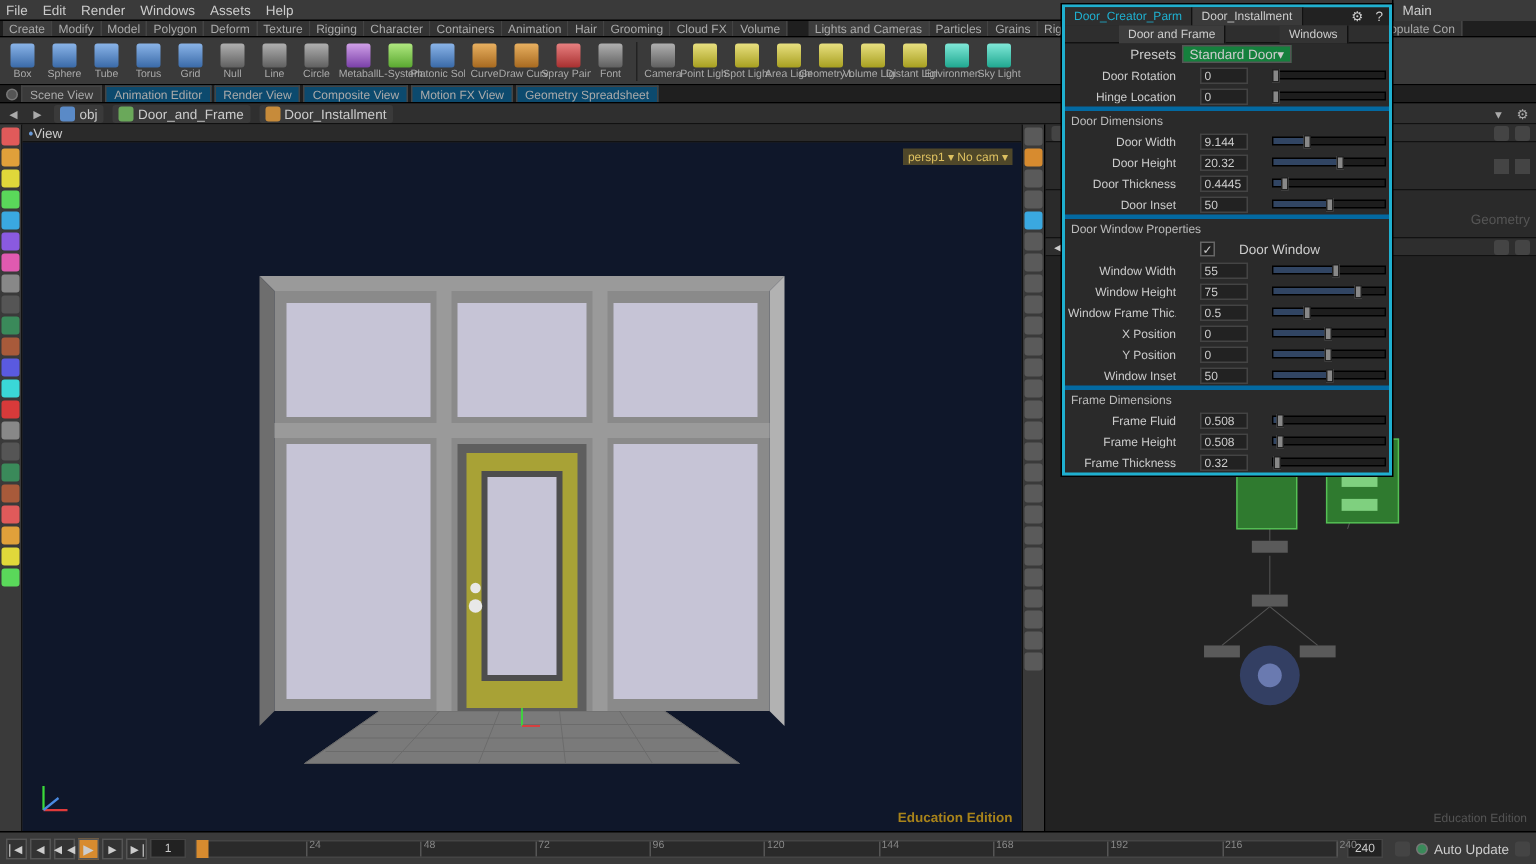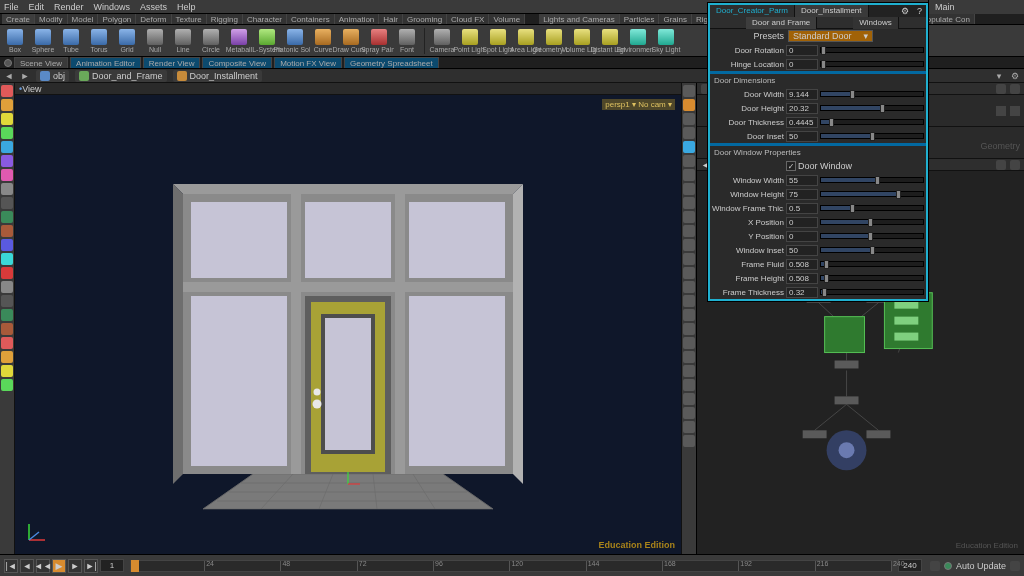--- a/index.html
+++ b/index.html
@@ -70,29 +70,29 @@
   .floatwin .titlebar .t{flex:1;font-size:9px;}
   .wb{width:12px;height:12px;display:flex;align-items:center;justify-content:center;font-size:9px;}
   .wb.min{background:#444;} .wb.max{background:#444;} .wb.close{background:#c0392b;}
   .ptabs{height:12px;background:#222;display:flex;align-items:center;gap:0;}
   .ptabs .pt{padding:0 6px;height:12px;line-height:12px;font-size:8px;background:#2e2e2e;border-right:1px solid #111;}
   .ptabs .pt.active{background:#3a3a3a;}
   .subt{height:12px;background:#2e2e2e;display:flex;align-items:center;gap:0;border-bottom:1px solid #111;}
   .subt .pt{padding:0 6px;height:12px;line-height:12px;font-size:8px;background:#333;border-right:1px solid #111;margin-left:36px;}
   .subt .pt.active{background:#3d3d3d;}
   .sect{padding:2px 4px;font-size:8px;color:#bbb;border-top:3px solid #0369a1;}
-  .prow{display:flex;align-items:center;height:14px;padding:0 2px;gap:2px;}
+  .prow{display:flex;align-items:center;height:14px;padding:0 2px;gap:16px;}
   .prow .plabel{width:72px;text-align:right;font-size:8px;color:#ccc;white-space:nowrap;overflow:hidden;}
   .prow .pval{width:32px;height:11px;background:#222;border:1px solid #444;padding:0 2px;line-height:10px;font-size:8px;}
   .prow .pslide{flex:1;height:6px;background:linear-gradient(#1d1d1d,#1d1d1d);border:1px solid #000;position:relative;}
   .prow .pslide .fill{position:absolute;left:0;top:0;bottom:0;background:rgba(70,110,170,.5);}
   .prow .pslide .knob{position:absolute;top:-2px;width:5px;height:9px;background:#888;border:1px solid #222;}
   .chk{width:10px;height:10px;border:1px solid #666;background:#222;display:inline-flex;align-items:center;justify-content:center;font-size:8px;}
   .presetsrow{display:flex;align-items:center;height:14px;padding:0 2px;gap:4px;}
-  .dropdown{height:12px;background:#a16207;border:1px solid #555;padding:0 4px;line-height:11px;font-size:8px;display:flex;align-items:center;gap:12px;}
+  .dropdown{height:12px;background:#15803d;border:1px solid #555;padding:0 4px;line-height:11px;font-size:8px;display:flex;align-items:center;gap:0;}
   
   .netview{flex:1;background:#222;position:relative;overflow:hidden;}
   .netview .edu2{position:absolute;right:6px;bottom:4px;color:#555;font-size:8px;}
   .nwtoolbar{height:12px;background:#2e2e2e;border-bottom:1px solid #111;display:flex;align-items:center;padding:0 4px;gap:4px;}
   .nwtoolbar .b{width:10px;height:10px;background:#444;border-radius:2px;}
   
   .rph{height:12px;background:#2e2e2e;display:flex;align-items:center;padding:0 4px;gap:4px;border-bottom:1px solid #111;}
   .rph .b{width:10px;height:10px;background:#444;border-radius:2px;}
   
   .c1{background:linear-gradient(#8ab4e8,#3a6aa8);} .c2{background:linear-gradient(#e8b060,#a86a20);}
@@ -627,20 +627,21 @@
       </div>
       <div class="prow">
         <div class="plabel">Window Inset</div>
       <div class="pval">50</div>
       <div class="pslide">
         <div class="fill" style="width:50%"></div>
         <div class="knob" style="left:calc(50% - 2px)"></div>
       </div>
       </div>
     </div>
+  <div class="sect">Frame Dimensions</div>
   <div id="pfd">
       <div class="prow">
         <div class="plabel">Frame Fluid</div>
       <div class="pval">0.508</div>
       <div class="pslide">
         <div class="fill" style="width:5%"></div>
         <div class="knob" style="left:calc(5% - 2px)"></div>
       </div>
       </div>
       <div class="prow">

